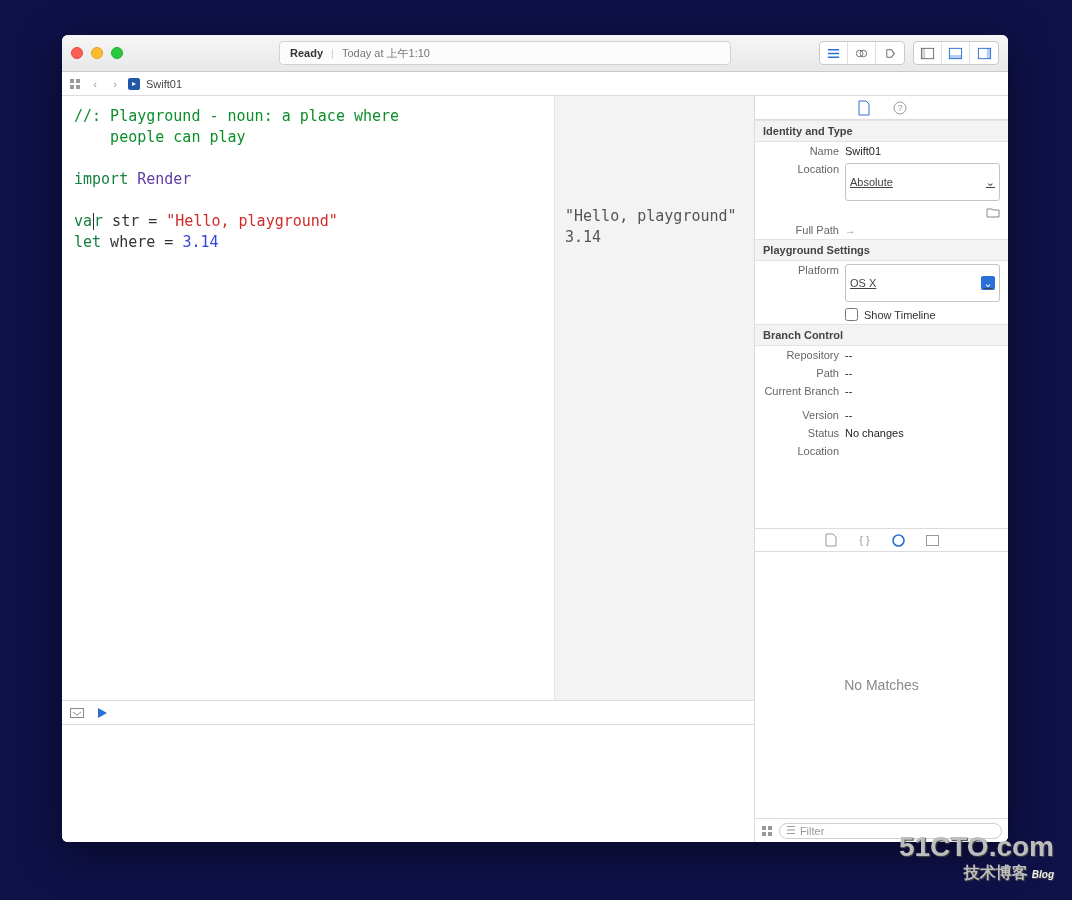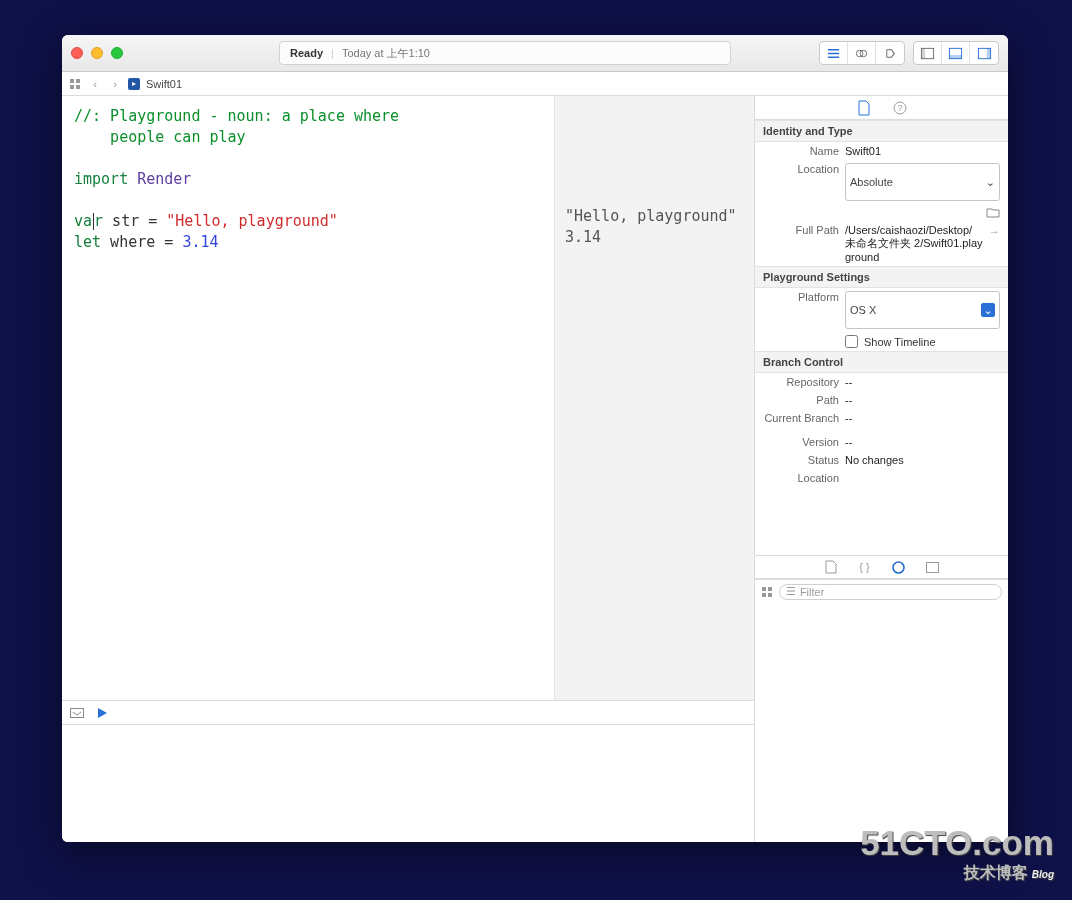--- a/index.html
+++ b/index.html
@@ -147,21 +147,21 @@
     font-size:11px;
     color:#444;
   }
   .section-h:first-of-type{border-top:none;}
   .row{display:flex;align-items:flex-start;padding:3px 8px;font-size:11px;color:#444;gap:6px;}
   .row .lab{width:76px;text-align:right;color:#666;}
   .row .val{flex:1;color:#222;word-break:break-all;}
   .row .ico-right{color:#9a9a9a;}
   .select{
     flex:1;height:18px;border:1px solid #c4c4c4;border-radius:3px;background:#fff;
-    padding:18px 4px;font-size:11px;color:#444;display:flex;align-items:center;justify-content:space-between;
+    padding:18px 4px;font-size:11px;color:#444;display:flex;align-items:center;justify-content:space-between;text-decoration:underline;
   }
   .select.blue .chev{background:#2a6fd6;color:#fff;border-radius:2px;width:14px;height:14px;display:flex;align-items:center;justify-content:center;}
   .chk{display:flex;align-items:center;gap:6px;font-size:11px;padding:3px 8px 3px 90px;color:#333;}
   .chk input{margin:0;}
   .insp-bottom-tabs{
     border-top:1px solid #dcdcdc;
     border-bottom:1px solid #dcdcdc;
     height:24px;display:flex;align-items:center;justify-content:center;gap:18px;
   }
   .insp-bottom-tabs .t{color:#9a9a9a;width:16px;height:16px;display:flex;align-items:center;justify-content:center;}
@@ -170,21 +170,21 @@
   .insp-filter{
     height:24px;border-top:1px solid #dcdcdc;display:flex;align-items:center;padding:0 6px;gap:6px;font-size:11px;color:#8a8a8a;
   }
   .filter-box{flex:1;height:16px;border:1px solid #d0d0d0;border-radius:8px;background:#fff;display:flex;align-items:center;padding:0 6px;gap:4px;color:#999;}
   .sep{color:#d0d0d0;}
   
   .watermark{
     position:absolute;bottom:16px;right:18px;text-align:right;color:#bdbdbd;
     font-family:Arial,sans-serif;text-shadow:1px 1px 1px #444;
   }
-  .watermark .l1{font-size:35px;font-weight:900;letter-spacing:0px;}
+  .watermark .l1{font-size:28px;font-weight:900;letter-spacing:0px;}
   .watermark .l2{font-size:16px;font-weight:700;}
   .watermark .blog{font-size:10px;font-style:italic;color:#eee;margin-left:4px;}
   svg{display:block;}
 </style>
 </head>
 <body>
 
 <div class="window">
 
   <div class="titlebar">
@@ -314,21 +314,20 @@
       </div>
       <div class="row" style="justify-content:flex-end;padding-right:8px;">
         <span class="ico-right">
           <svg width="14" height="11" viewBox="0 0 14 11">
               <path d="M1 2h5l1 1h6v7H1z" stroke="#888" fill="none"></path>
             </svg>
         </span>
       </div>
       <div class="row">
         <span class="lab">Full Path</span>
-        <span class="val">/Users/caishaozi/Desktop/未命名文件夹 2/Swift01.playground</span>
         <span class="ico-right">→</span>
       </div>
 
       <div class="section-h">Playground Settings</div>
       <div class="row">
         <span class="lab">Platform</span>
         <div class="select blue">
           <span>OS X</span>
           <span class="chev">⌄</span>
         </div>
@@ -377,20 +376,21 @@
             <svg width="13" height="13" viewBox="0 0 13 13">
               <circle cx="6.5" cy="6.5" r="5.5" stroke="currentColor" fill="none" stroke-width="1.6"></circle>
             </svg>
           </span>
         <span class="t">
             <svg width="13" height="11" viewBox="0 0 13 11">
               <rect x="0.5" y="0.5" width="12" height="10" stroke="currentColor" fill="none"></rect>
             </svg>
           </span>
       </div>
+      <div class="no-matches">No Matches</div>
       <div class="insp-filter">
         <span>
             <svg width="12" height="12" viewBox="0 0 12 12">
               <rect x="1" y="1" width="4" height="4" fill="#999"></rect>
               <rect x="7" y="1" width="4" height="4" fill="#999"></rect>
               <rect x="1" y="7" width="4" height="4" fill="#999"></rect>
               <rect x="7" y="7" width="4" height="4" fill="#999"></rect>
             </svg>
           </span>
         <div class="filter-box">

